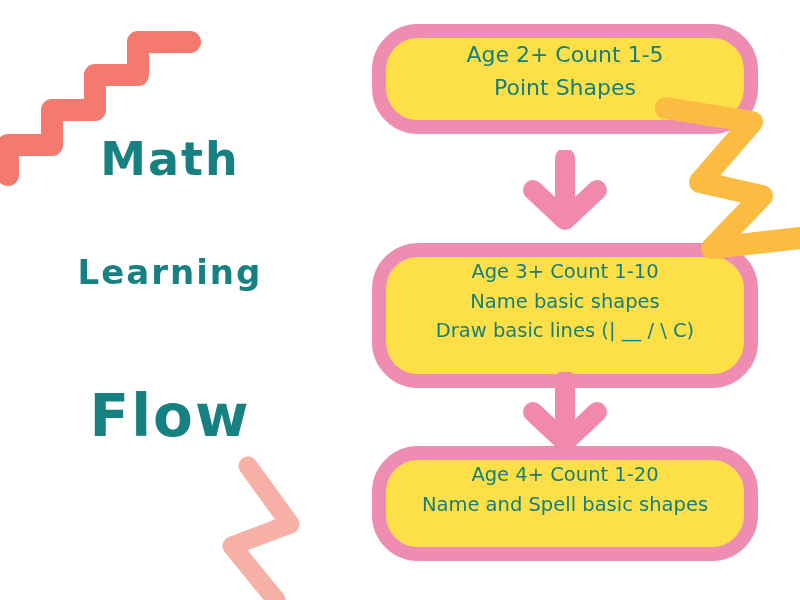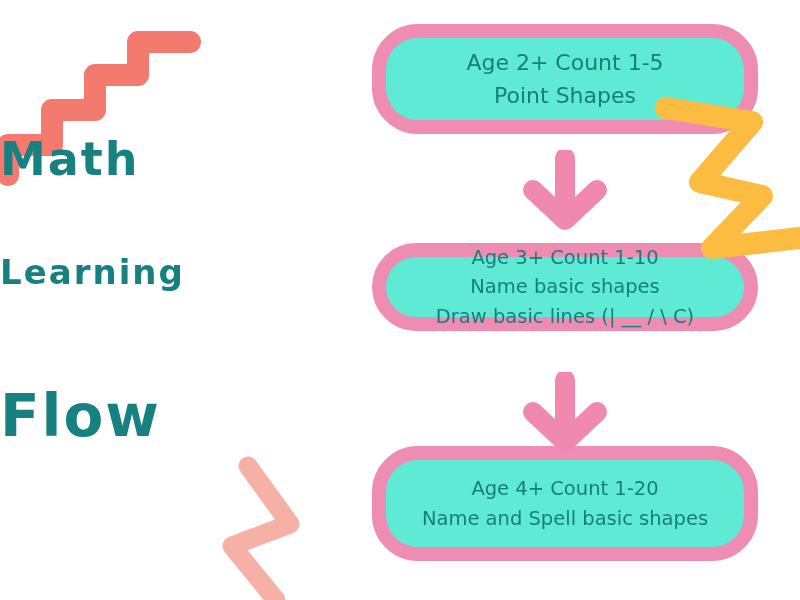--- a/index.html
+++ b/index.html
@@ -34,21 +34,21 @@
     position: absolute;
     left: 0;
     top: 130px;
     width: 340px;
     height: 330px;
     z-index: 3;
   }
   .title-line {
     position: absolute;
     width: 100%;
-    text-align: left;
+    text-align: center;
     color: #168180;
     font-family: "DejaVu Sans", sans-serif;
     font-weight: 700;
     letter-spacing: 2px;
     white-space: nowrap;
   }
   .title-line.l1 { top: 2px;   font-size: 46px; padding-right: 40px; }
   .title-line.l2 { top: 122px; font-size: 34px; padding-right: 18px; }
   .title-line.l3 { top: 252px; font-size: 58px; padding-right: 24px; }
 
@@ -62,28 +62,28 @@
     z-index: 4;
   }
 
   .flow-box {
     position: absolute;
     left: 0;
     width: 386px;
     box-sizing: border-box;
     border: 14px solid #ee8cb2;
     border-radius: 46px;
-    background: #5eead4;
+    background: #fde047;
     display: flex;
     flex-direction: column;
     align-items: center;
-    justify-content: center;
+    justify-content: flex-start;
   }
   .flow-box.b1 { top: 24px;  height: 110px; }
-  .flow-box.b2 { top: 243px; height: 88px; }
+  .flow-box.b2 { top: 243px; height: 145px; }
   .flow-box.b3 { top: 446px; height: 115px; }
 
   .box-line {
     color: #167e7c;
     font-family: "DejaVu Sans", sans-serif;
     font-size: 19.5px;
     line-height: 1.52;
     text-align: center;
     white-space: nowrap;
   }

